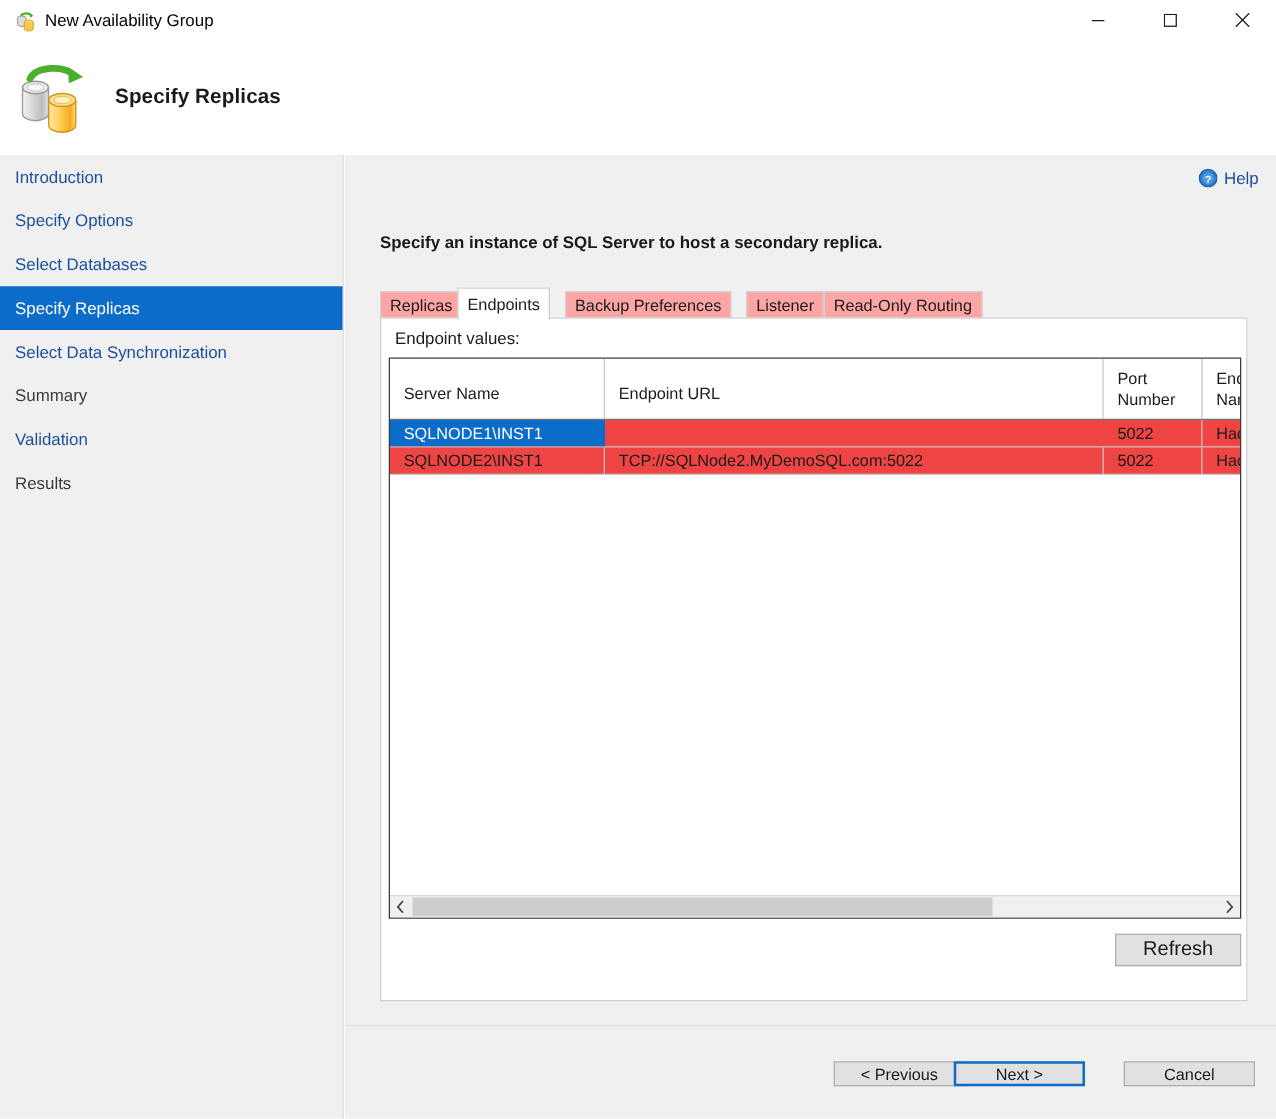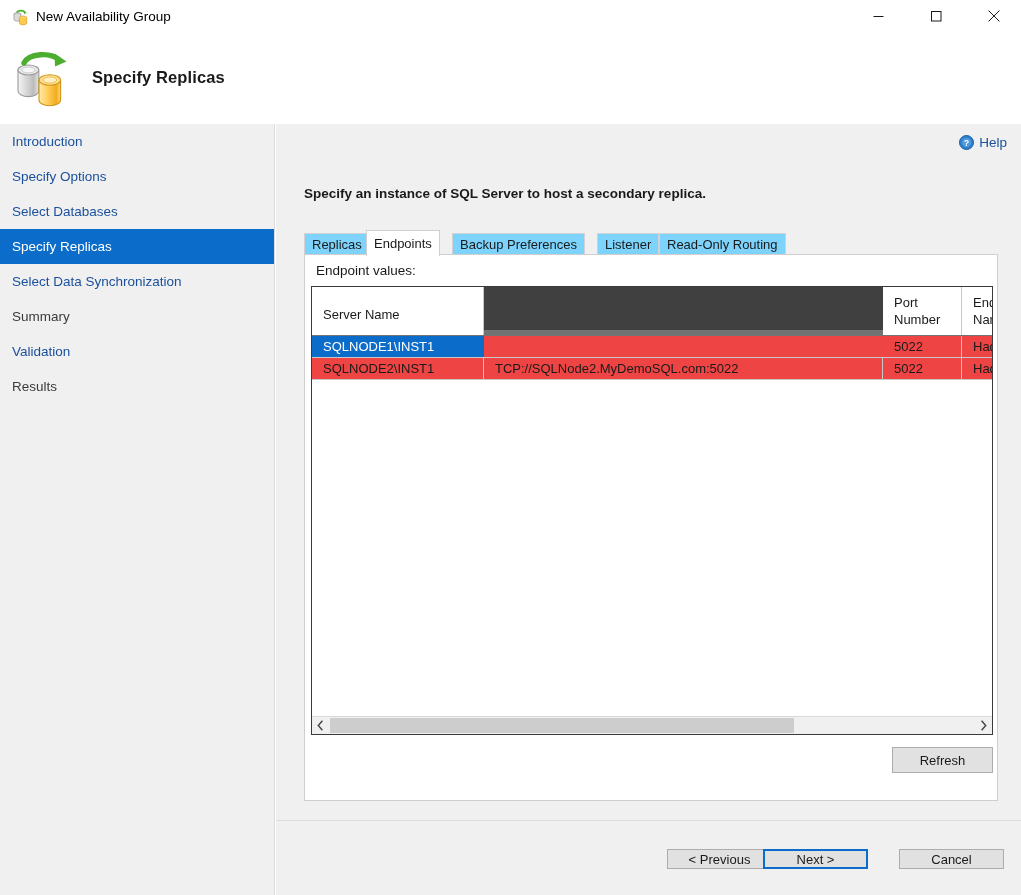--- a/index.html
+++ b/index.html
@@ -79,21 +79,21 @@
     font-size:13.5px; font-weight:bold; color:#1a1a1a; white-space:nowrap;
   }
 
   
   #tabstrip {
     position:absolute; left:28px; top:106px; width:694px; height:25px;
   }
   .tab {
     position:absolute; top:3px; height:22px; line-height:21px;
     padding:0 7px; font-size:13px; color:#1a1a1a;
-    background:#7dd3fc; border:1px solid #d2d2d2; border-bottom:none;
+    background:#fca5a5; border:1px solid #d2d2d2; border-bottom:none;
     white-space:nowrap; cursor:default;
   }
   .tab.selected {
     top:0; height:26px; line-height:25px;
     background:#ffffff; border-color:#cfcfcf; z-index:3;
     font-weight:normal;
   }
 
   
   #tabpanel {
@@ -155,21 +155,21 @@
   #sb-right{ right:0; }
   #sb-thumb {
     position:absolute; left:18px; top:1px; width:459px; height:15px;
     background:#cdcdcd; cursor:default;
   }
 
   
   #refresh-btn {
     position:absolute; left:587px; top:492px; width:101px; height:26px;
     background:#e1e1e1; border:1px solid #adadad;
-    font-size:13px; color:#1a1a1a;
+    font-size:16px; color:#1a1a1a;
     display:flex; align-items:center; justify-content:center; cursor:default;
   }
 
   
   #footer-div {
     position:absolute; left:276px; top:820px; width:745px; height:1px;
     background:#dcdcdc;
   }
   #footer {
     position:absolute; left:276px; top:821px; width:745px; height:74px;
@@ -289,20 +289,21 @@
       <div class="tab" style="left:355px;">Read-Only Routing</div>
     </div>
 
     <div id="tabpanel">
       <div id="panel-label">Endpoint values:</div>
 
       <div id="grid">
 
         <div id="grid-head">
           <div class="hcell c0">Server Name</div>
+          <div class="hcell c1">Endpoint URL</div>
           <div class="hcell c2 wrap">
             <div>Port</div>
             <div>Number</div>
           </div>
           <div class="hcell c3 wrap">
             <div>End</div>
             <div>Nam</div>
           </div>
         </div>
 

